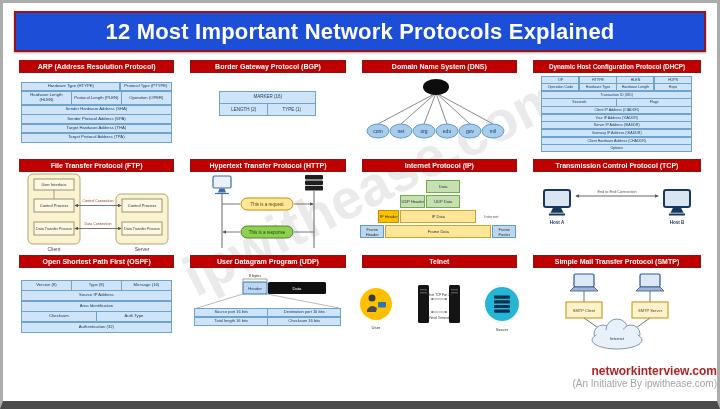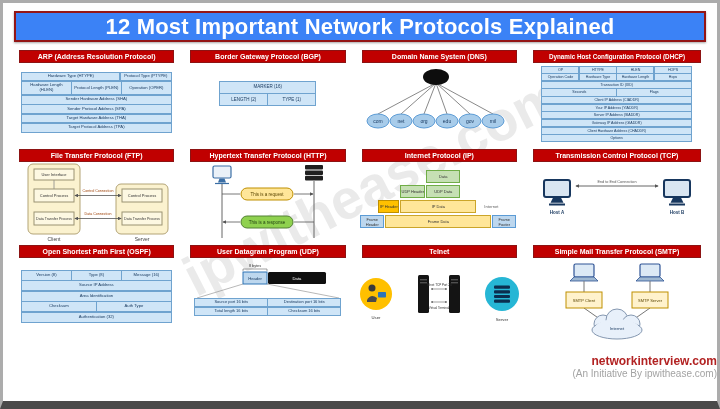--- a/index.html
+++ b/index.html
@@ -1,18 +1,18 @@
 <!DOCTYPE html>
 <html><head>
 <meta charset="utf-8">
 <style>
   * { margin:0; padding:0; box-sizing:border-box; }
   body { width:720px; height:409px; font-family:"Liberation Sans", sans-serif; background:#e9e9e9; }
   .page { position:relative; width:720px; height:409px; background:#fff; border:3px solid #ACACAC; border-bottom:8px solid #4A4A4A; overflow:hidden; }
-  .banner { margin:8px 11px 4px; height:31px; background:#3b82f6; border:2px solid #941616; display:flex; align-items:center; justify-content:center; box-shadow:0 1px 2px rgba(0,0,0,.35); }
+  .banner { margin:8px 11px 4px; height:41px; background:#1d4ed8; border:2px solid #941616; display:flex; align-items:center; justify-content:center; box-shadow:0 1px 2px rgba(0,0,0,.35); }
   .banner h1 { color:#fff; font-size:22px; font-weight:bold; letter-spacing:.2px; }
   .grid { display:grid; grid-template-columns:repeat(4,1fr); grid-template-rows:97px 94px 106px; column-gap:2px; row-gap:2px; padding:4px 9px 0; position:relative; z-index:2; }
   .card { display:flex; flex-direction:column; }
   .chdr { height:13px; margin:0 7px; background:#C00000; border:1px solid #8D1313; color:#fff; font-weight:bold; font-size:7px; display:flex; align-items:center; justify-content:center; white-space:nowrap; }
   .chdr.small { font-size:6.3px; }
   .cbody { flex:1; position:relative; }
   svg { display:block; margin:0 auto; }
   
   .ptable { display:flex; flex-direction:column; }
   .prow { display:flex; }

